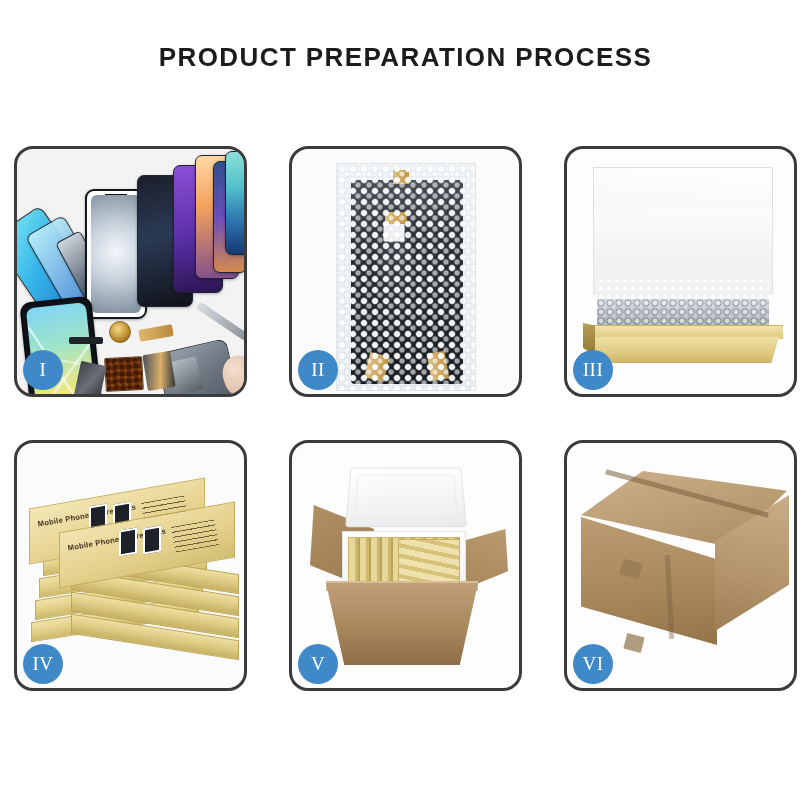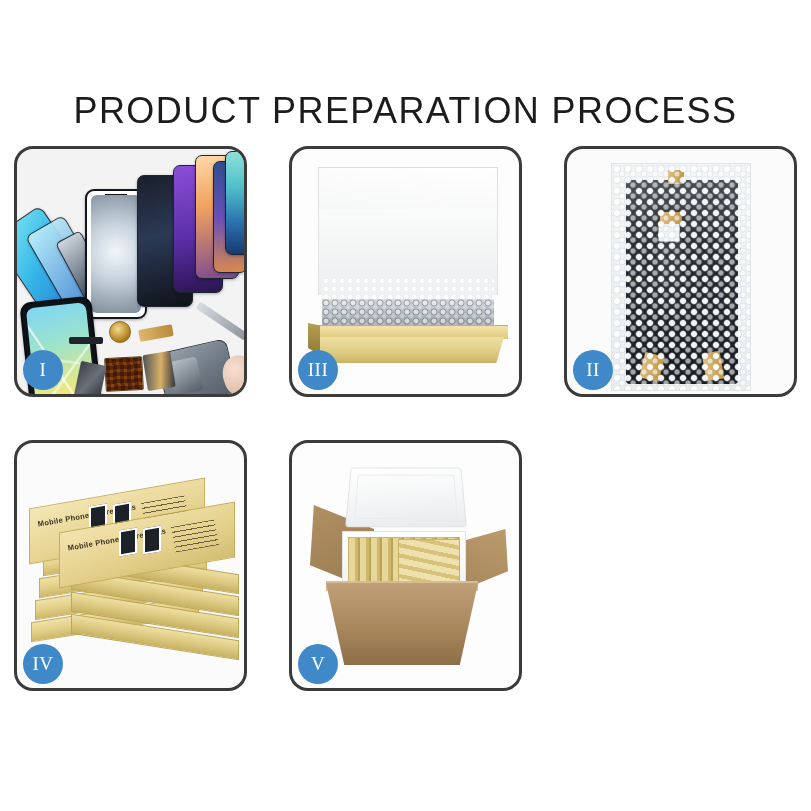--- a/index.html
+++ b/index.html
@@ -8,22 +8,22 @@
     width: 811px; height: 811px;
     background: #ffffff;
     font-family: "Liberation Sans", sans-serif;
     overflow: hidden;
     position: relative;
   }
 
   
   .header { width: 811px; padding-top: 44px; text-align: center; }
   .title {
-    font-size: 36px; font-weight: 400; letter-spacing: 1.4px;
-    color: #1c1c1c; line-height: 1.05; white-space: nowrap; margin-top: 48px;
+    font-size: 26px; font-weight: 700; letter-spacing: 1.4px;
+    color: #1c1c1c; line-height: 1.05; white-space: nowrap;
   }
   .subtitle {
     margin-top: 11px; font-size: 14.5px; font-weight: 400;
     color: #2a2a2a; letter-spacing: 0.15px; white-space: nowrap;
   }
 
   
   .grid {
     position: absolute; left: 14px; top: 146px;
     width: 784px; height: 596px;
@@ -440,56 +440,56 @@
       <div class="chipgrid"></div>
       <div class="flex1"></div>
       <div class="flex2"></div>
       <div class="bar1"></div>
       <div class="ribbon"></div>
 
       <div class="tweezer"></div>
       <div class="finger"></div>
     </div>
     <div class="badge">I</div>
-  </div>
-
-  <div class="panel p3">
-    <div class="stage">
-      <div class="lid3"></div>
-      <div class="lid3-front"></div>
-      <div class="foam3"></div>
-      <div class="box3">
-        <div class="box3-inner"></div>
-        <div class="box3-bub"></div>
-        <div class="box3-lip"></div>
-        <div class="box3-front"></div>
-        <div class="box3-sideL"></div>
-      </div>
-    </div>
-    <div class="badge">III</div>
   </div>
 
   <div class="panel p2">
     <div class="stage">
       <div class="bubblebag">
         <div class="lcd2"></div>
         <div class="lcd2-flex"></div>
         <div class="lcd2-conn"></div>
         <div class="clip2 cl1"></div>
         <div class="clip2 cl2"></div>
         <div class="tape tp1"></div>
         <div class="tape tp2"></div>
         <div class="tape tp3"></div>
         <div class="tape tp4"></div>
         <div class="bubbletex"></div>
       </div>
     </div>
     <div class="badge">II</div>
   </div>
 
+  <div class="panel p3">
+    <div class="stage">
+      <div class="lid3"></div>
+      <div class="lid3-front"></div>
+      <div class="foam3"></div>
+      <div class="box3">
+        <div class="box3-inner"></div>
+        <div class="box3-bub"></div>
+        <div class="box3-lip"></div>
+        <div class="box3-front"></div>
+        <div class="box3-sideL"></div>
+      </div>
+    </div>
+    <div class="badge">III</div>
+  </div>
+
   <div class="panel p4">
     <div class="stage">
       <div class="stack">
         <div class="gbox b1"></div>
         <div class="gbox b2"></div>
         <div class="gbox b3"></div>
         <div class="gbox b4"></div>
         <div class="gbox-r r1"></div>
         <div class="gbox-r r2"></div>
         <div class="gbox-r r3"></div>
@@ -518,14 +518,26 @@
       <div class="foam5"></div>
       <div class="inner5"></div>
       <div class="inner5b"></div>
       <div class="carton5-lip"></div>
       <div class="carton5"></div>
       <div class="foam5-lid"></div>
     </div>
     <div class="badge">V</div>
   </div>
 
+  <div class="panel p6">
+    <div class="stage">
+      <div class="box6-top"></div>
+      <div class="box6-left"></div>
+      <div class="box6-right"></div>
+      <div class="seam6"></div>
+      <div class="seam6b"></div>
+      <div class="tape6 t6a"></div>
+      <div class="tape6 t6b"></div>
+    </div>
+    <div class="badge">VI</div>
+  </div>
 
 </div>
 
 </body></html>

